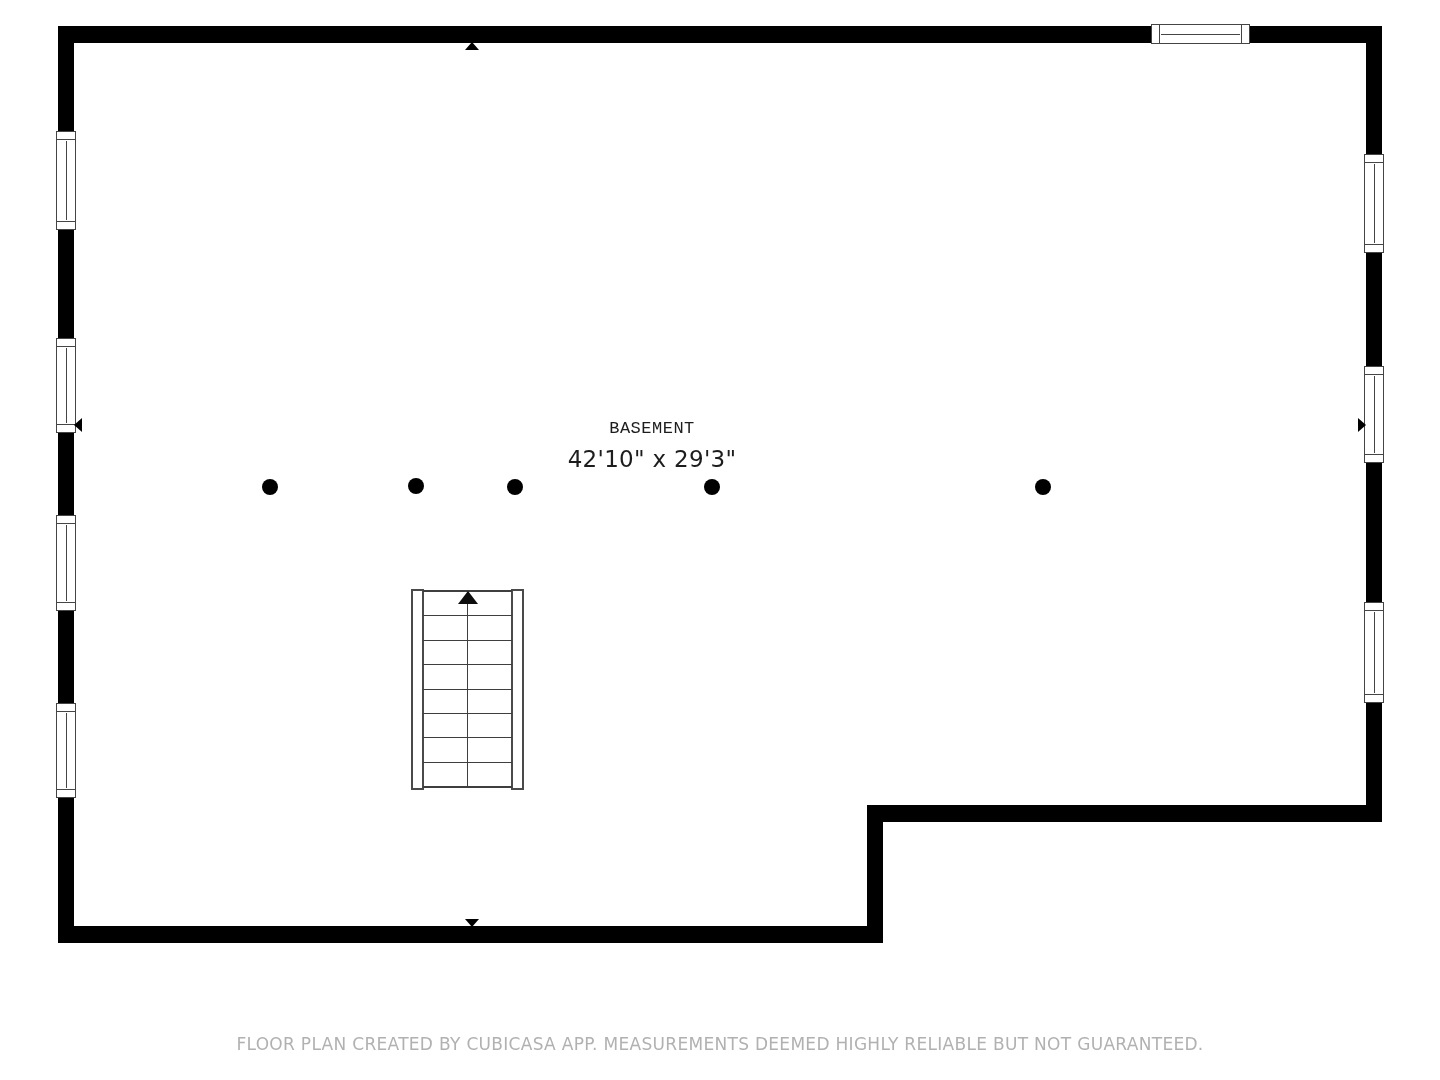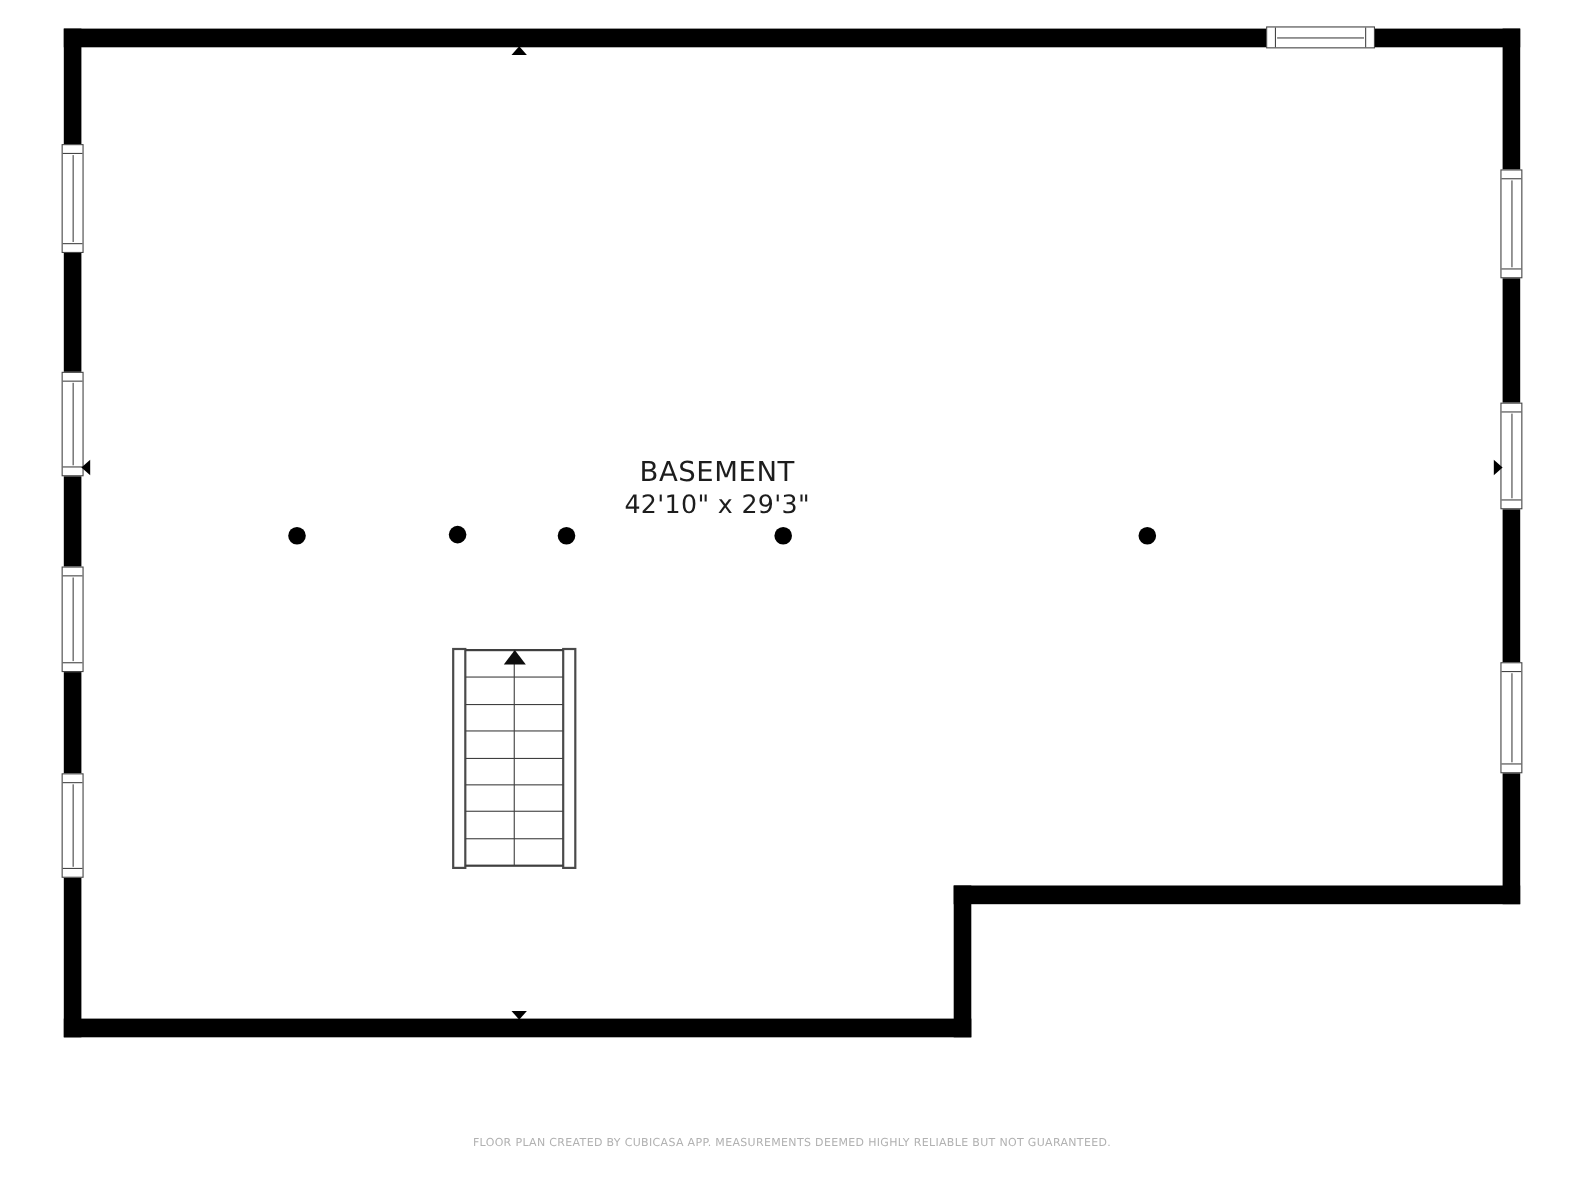--- a/index.html
+++ b/index.html
@@ -26,24 +26,24 @@
   .tri.right{border-top:7px solid transparent;border-bottom:7px solid transparent;border-left:8px solid #000;}
   
   .stringer{position:absolute;width:13px;background:#ffffff;border:2px solid #4a4a4a;box-sizing:border-box;}
   .steps{position:absolute;display:flex;flex-direction:column;border-top:2px solid #3f3f3f;border-bottom:2px solid #3f3f3f;box-sizing:border-box;}
   .steps .step{flex:1;border-bottom:1.5px solid #3f3f3f;}
   .steps .step:last-child{border-bottom:none;}
   .stair-mid{position:absolute;width:0;border-left:1.5px solid #3f3f3f;}
   .stair-arrow{position:absolute;width:0;height:0;border-left:10px solid transparent;border-right:10px solid transparent;border-bottom:13px solid #0d0d0d;}
   
   .room-label{position:absolute;left:452px;top:413px;width:400px;text-align:center;color:#1d1d1d;}
-  .room-name{font-size:25px;line-height:31px;letter-spacing:0.5px;}
+  .room-name{font-size:17px;line-height:31px;letter-spacing:0.5px;font-family:Liberation Mono, monospace;}
   .room-dims{font-size:23px;line-height:31px;letter-spacing:0.3px;}
   .footer{position:absolute;left:0;top:1034px;width:1440px;text-align:center;
-          font-size:10px;letter-spacing:0.3px;color:#b1b1b1;}
+          font-size:17px;letter-spacing:0.3px;color:#b1b1b1;}
 </style>
 </head>
 <body>
 
 <div class="canvas">
 
   <div class="wall" style="left:58px;top:26px;width:1324px;height:17px;"></div>
   <div class="wall" style="left:58px;top:26px;width:16px;height:917px;"></div>
   <div class="wall" style="left:1366px;top:26px;width:16px;height:796px;"></div>
   <div class="wall" style="left:58px;top:926px;width:825px;height:17px;"></div>

